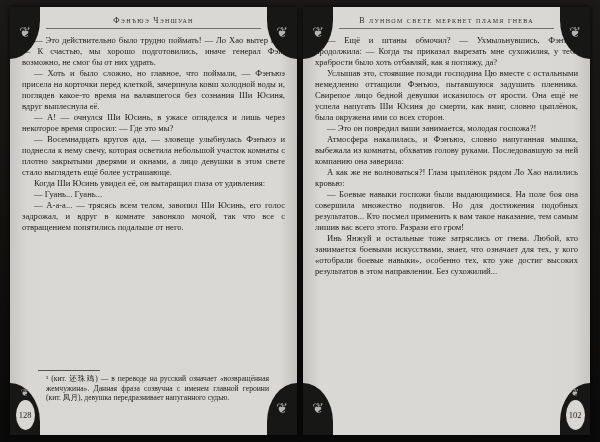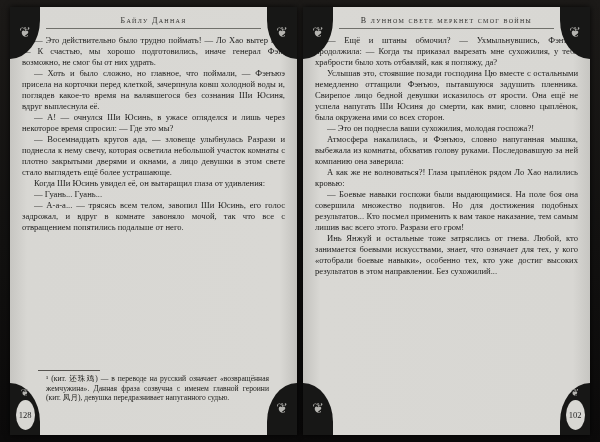--- a/index.html
+++ b/index.html
@@ -75,29 +75,29 @@
     </div>
     <div class="orn bl has-num">
       <span class="glyph">❦</span>
       <span class="medallion">128</span>
     </div>
     <div class="orn br">
       <span class="glyph">❦</span>
     </div>
 
     <div class="running">
-      <div class="htext">Байлу Данная</div>
+      <div class="htext">Фэнъюэ Чэншуан</div>
       <div class="hrule"></div>
     </div>
 
     <div class="body-text">
       <p>— Это действительно было трудно поймать! — Ло Хао вытер пот. — К счастью, мы хорошо подготовились, иначе генерал Фэн, возможно, не смог бы от них удрать.</p>
       <p>— Хоть и было сложно, но главное, что поймали, — Фэнъюэ присела на корточки перед клеткой, зачерпнула ковш холодной воды и, поглядев какое-то время на валявшегося без сознания Ши Юсиня, вдруг выплеснула её.</p>
       <p>— А! — очнулся Ши Юсинь, в ужасе огляделся и лишь через некоторое время спросил: — Где это мы?</p>
-      <p>— Восемнадцать кругов ада, — зловеще улыбнулась Разрази и поднесла к нему свечу, которая осветила небольшой участок комнаты с плотно закрытыми дверями и окнами, а лицо девушки в этом свете стало выглядеть ещё более устрашающе.</p>
+      <p>— Восемнадцать кругов ада, — зловеще улыбнулась Фэнъюэ и поднесла к нему свечу, которая осветила небольшой участок комнаты с плотно закрытыми дверями и окнами, а лицо девушки в этом свете стало выглядеть ещё более устрашающе.</p>
       <p>Когда Ши Юсинь увидел её, он вытаращил глаза от удивления:</p>
       <p>— Гуань... Гуань...</p>
       <p>— А-а-а... — трясясь всем телом, завопил Ши Юсинь, его голос задрожал, и вдруг в комнате завоняло мочой, так что все с отвращением попятились подальше от него.</p>
     </div>
 
     <div class="footnote">
       <div class="fn-rule"></div>
       <div class="fn-text">¹ (кит. 还珠鸡) — в переводе на русский означает «возвращённая жемчужина». Данная фраза созвучна с именем главной героини (кит. 凤月), девушка передразнивает напуганного судью.</div>
     </div>
   </div>
@@ -111,28 +111,28 @@
     </div>
     <div class="orn bl">
       <span class="glyph">❦</span>
     </div>
     <div class="orn br has-num">
       <span class="glyph">❦</span>
       <span class="medallion">102</span>
     </div>
 
     <div class="running">
-      <div class="htext">В лунном свете меркнет смог войны</div>
+      <div class="htext">В лунном свете меркнет пламя гнева</div>
       <div class="hrule"></div>
     </div>
 
     <div class="body-text">
       <p>— Ещё и штаны обмочил? — Ухмыльнувшись, Фэнъюэ продолжила: — Когда ты приказал вырезать мне сухожилия, у тебя храбрости было хоть отбавляй, как я погляжу, да?</p>
       <p>Услышав это, стоявшие позади господина Цю вместе с остальными немедленно оттащили Фэнъюэ, пытавшуюся задушить пленника. Свирепое лицо бедной девушки исказилось от ярости. Она ещё не успела напугать Ши Юсиня до смерти, как вмиг, словно цыплёнок, была окружена ими со всех сторон.</p>
-      <p>— Это он поднесла ваши сухожилия, молодая госпожа?!</p>
+      <p>— Это он повредил ваши занимается, молодая госпожа?!</p>
       <p>Атмосфера накалилась, и Фэнъюэ, словно напуганная мышка, выбежала из комнаты, обхватив голову руками. Последовавшую за ней компанию она заверила:</p>
       <p>А как же не волноваться?! Глаза цыплёнок рядом Ло Хао налились кровью:</p>
       <p>— Боевые навыки госпожи были выдающимися. На поле боя она совершила множество подвигов. Но для достижения подобных результатов... Кто посмел применить к вам такое наказание, тем самым лишив вас всего этого. Разрази его гром!</p>
       <p>Инь Янжуй и остальные тоже затряслись от гнева. Любой, кто занимается боевыми искусствами, знает, что означает для тех, у кого «отобрали боевые навыки», особенно тех, кто уже достиг высоких результатов в этом направлении. Без сухожилий...</p>
     </div>
   </div>
 
 </div>
 
 </body></html>

